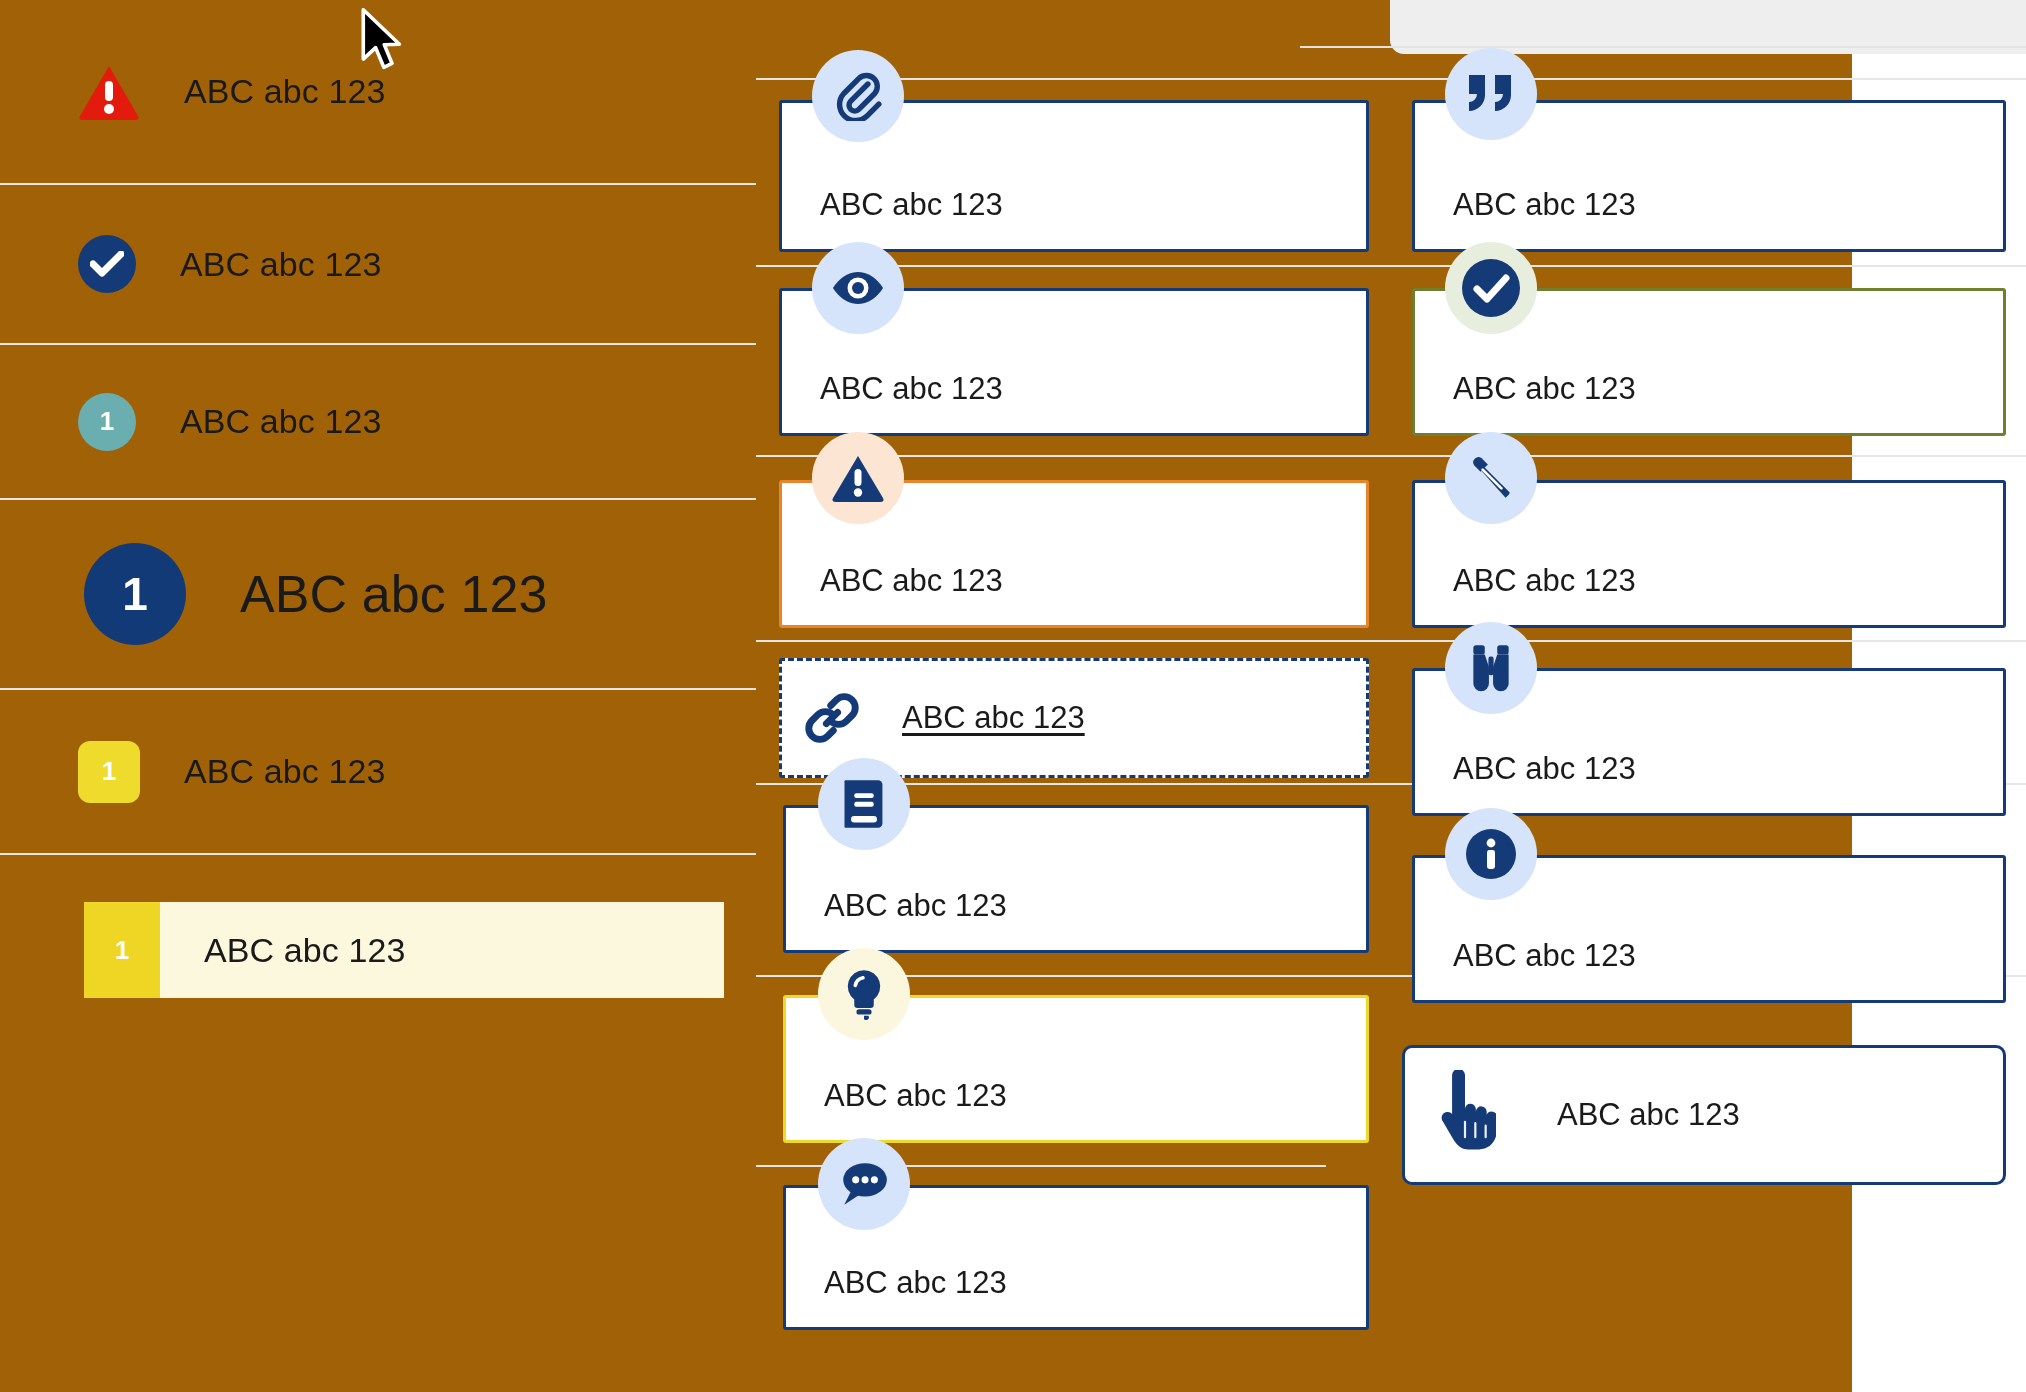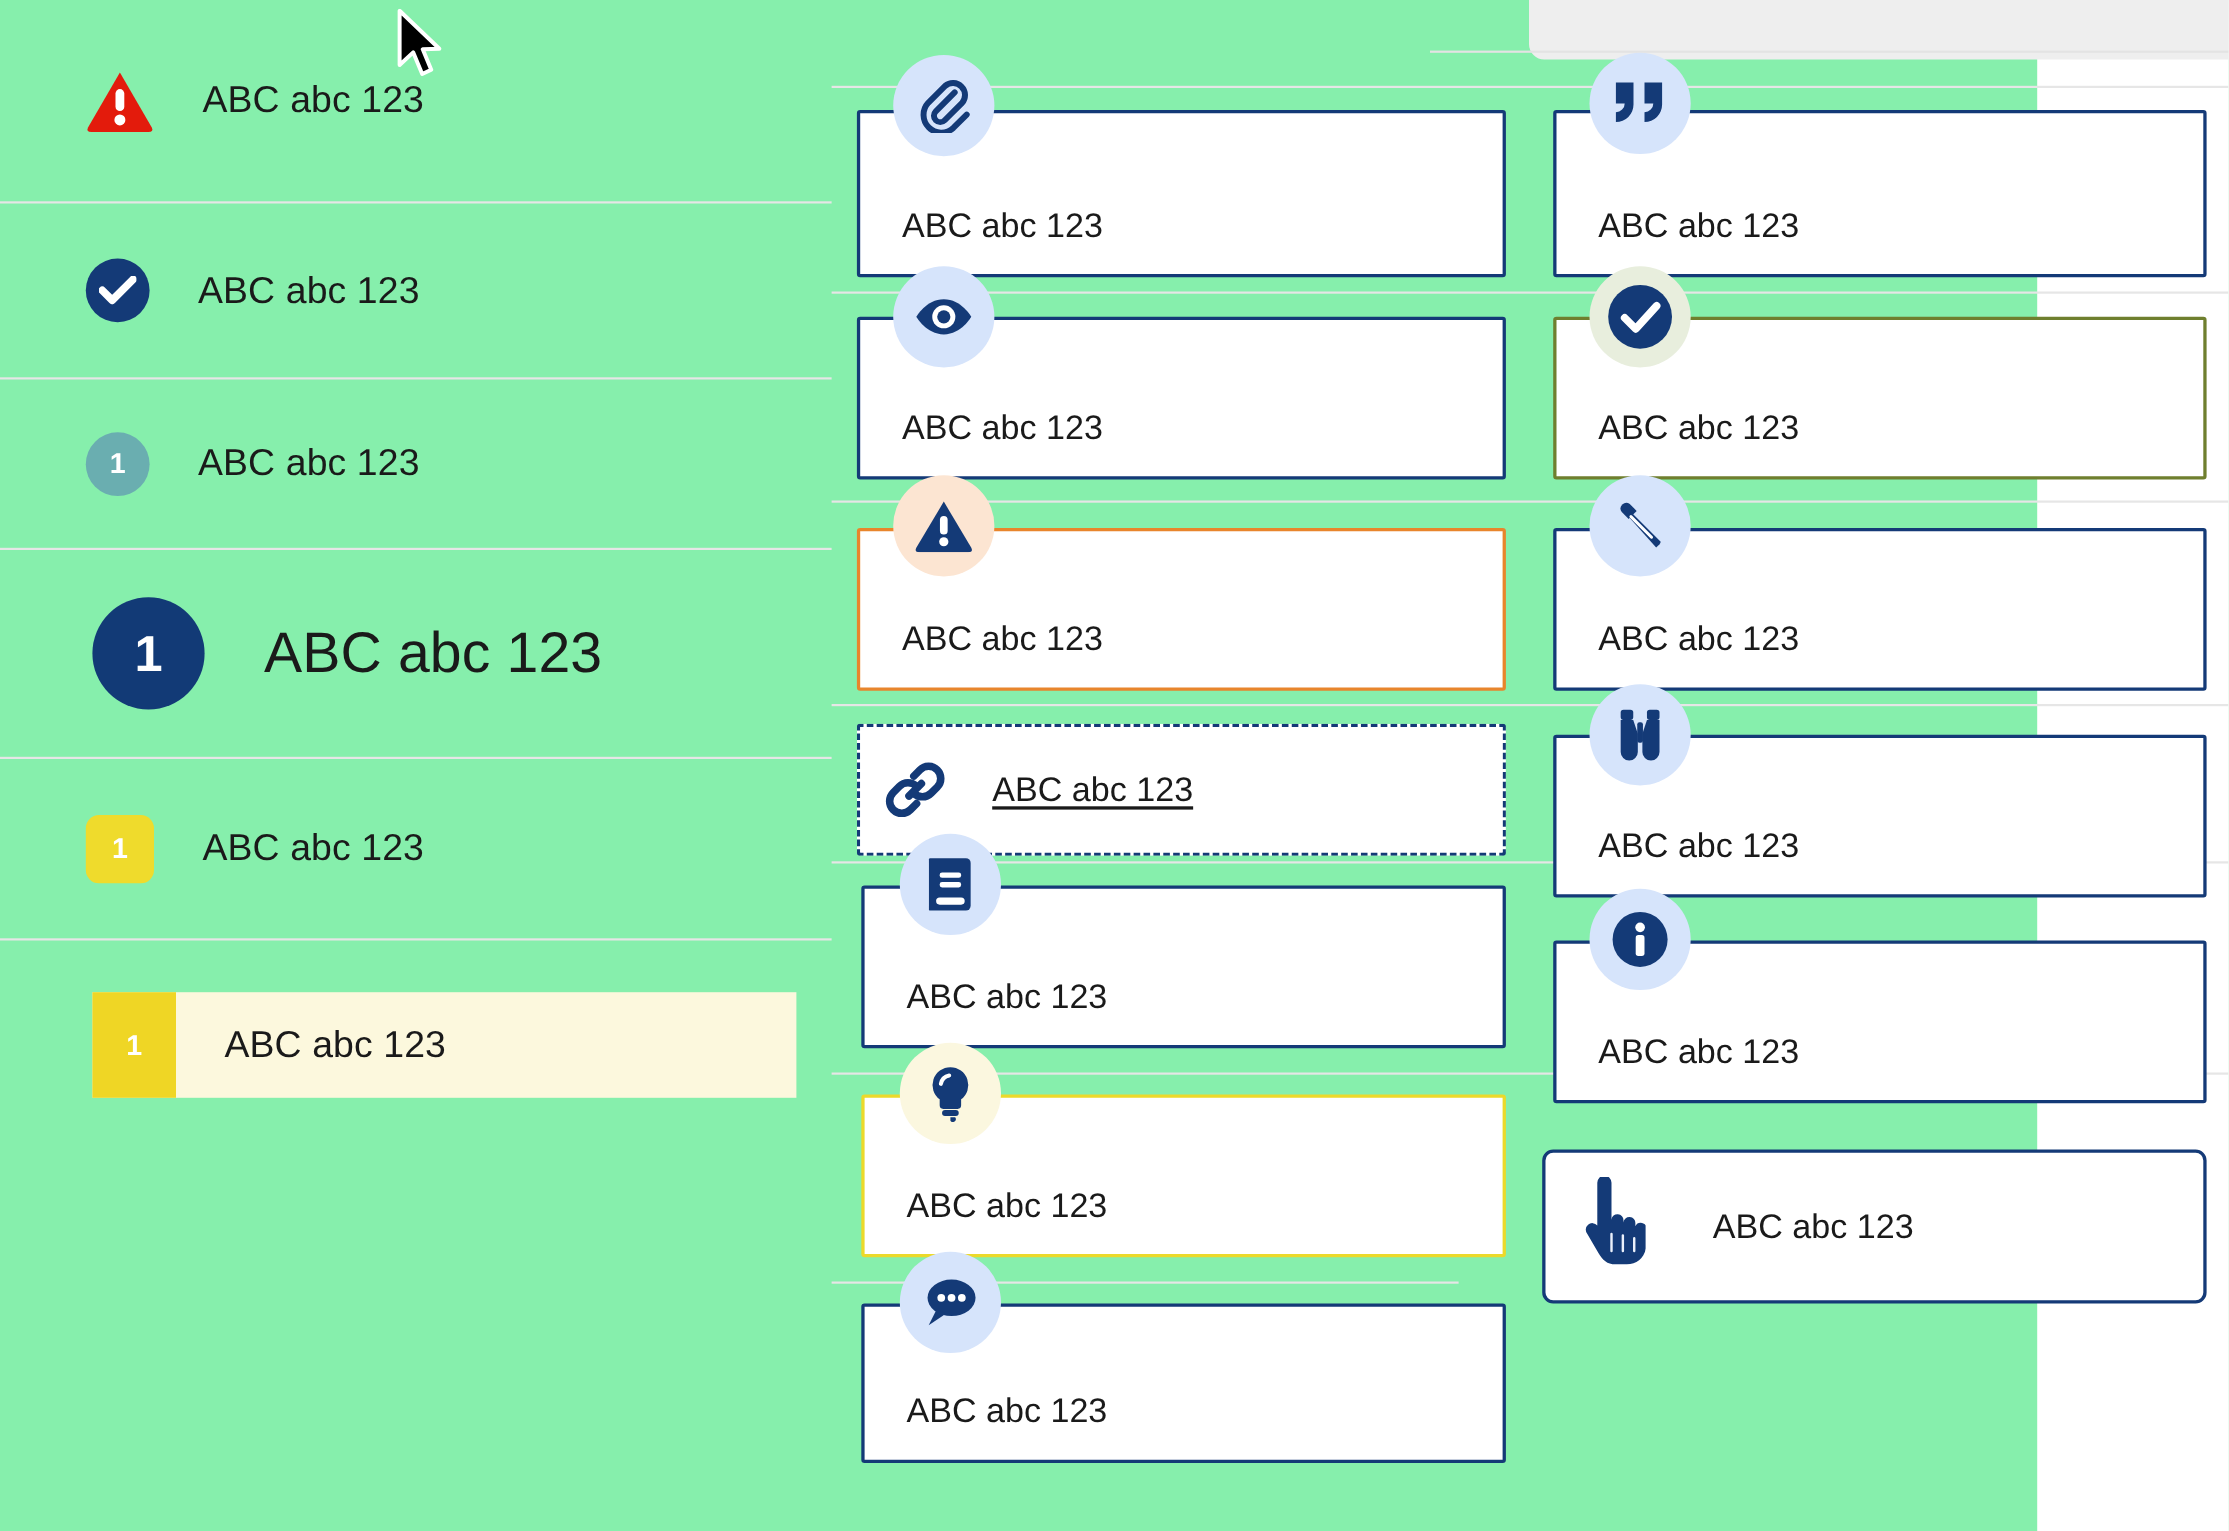--- a/index.html
+++ b/index.html
@@ -2,21 +2,21 @@
 <html><head>
 <meta charset="utf-8">
 <style>
   * { box-sizing: border-box; margin: 0; padding: 0; }
   html, body {
     width: 2026px; height: 1392px;
     background: #ffffff;
     font-family: "Liberation Sans", sans-serif;
     overflow: hidden;
   }
-  #root { position: relative; width: 1852px; height: 1392px; background: #86efac; }
+  #root { position: relative; width: 1852px; height: 1392px; background: #a16207; }
 
   
   .top-panel {
     position: absolute; top: -52px; left: 1390px;
     width: 660px; height: 106px;
     background: #eeeeee; border-radius: 14px;
   }
   .top-panel-line {
     position: absolute; top: 46px; left: 1300px;
     width: 726px; height: 2px; background: #e3e3e3;

